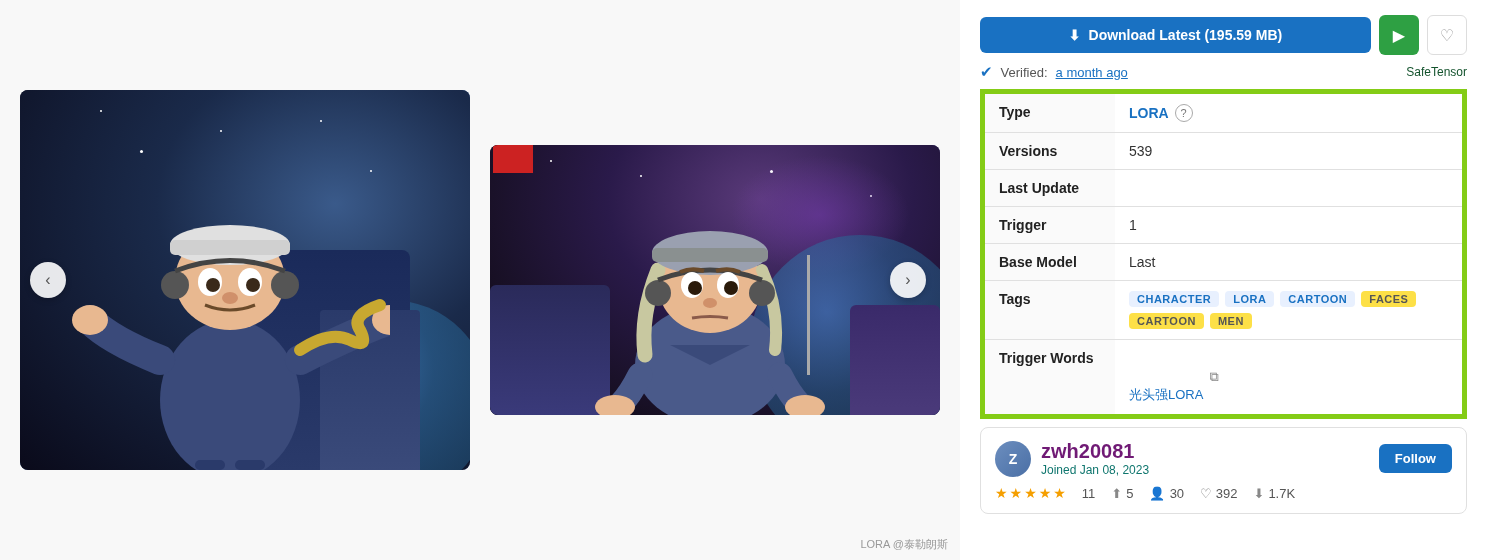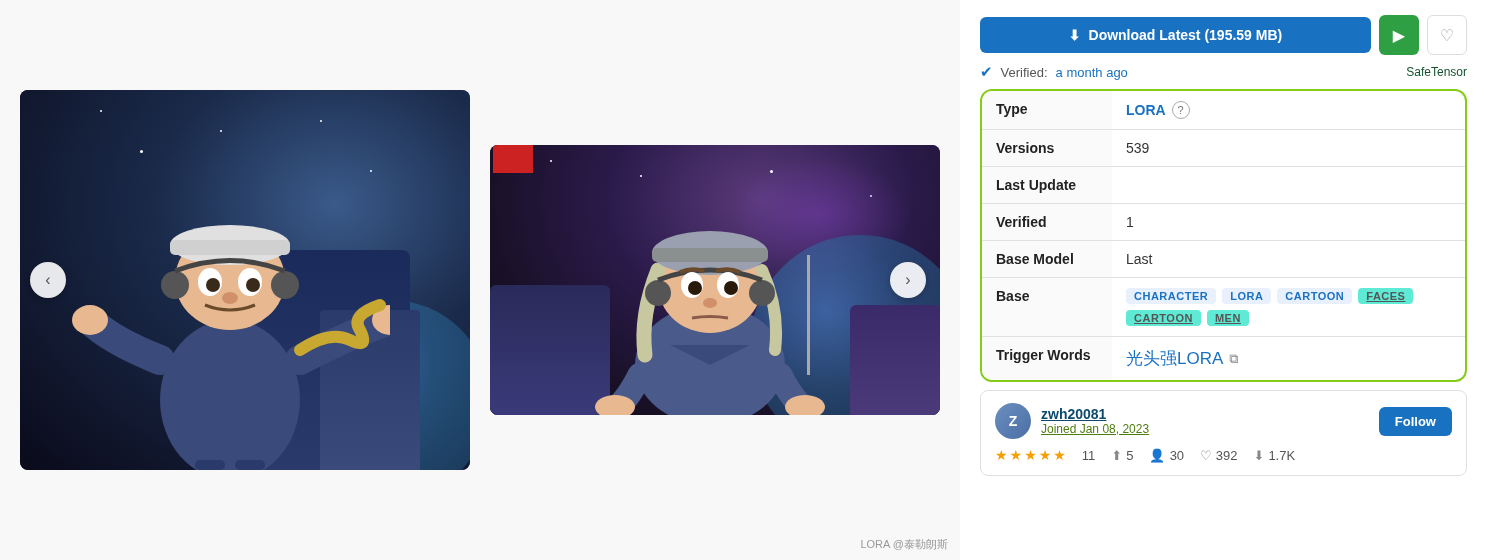--- a/index.html
+++ b/index.html
@@ -140,31 +140,32 @@
       gap: 8px;
       font-size: 13px;
       color: #555;
     }
     .verified-icon {
       color: #1971c2;
       font-size: 15px;
     }
     .verified-link {
       color: #1971c2;
+      text-decoration: underline;
       cursor: pointer;
     }
     .safetensor-label {
       margin-left: auto;
       color: #14532d;
       font-size: 12px;
     }
     
     .info-table {
-      border: 2px solid #84cc16;
-      border-radius: 12px;
+      border: 5px solid #84cc16;
+      border-radius: 0;
       overflow: hidden;
     }
     .info-row {
       display: flex;
       border-bottom: 1px solid #e0e0e0;
     }
     .info-row:last-child {
       border-bottom: none;
     }
     .info-label {
@@ -205,25 +206,26 @@
     .tag {
       display: inline-block;
       padding: 2px 8px;
       border-radius: 4px;
       font-size: 11px;
       font-weight: 700;
       letter-spacing: 0.5px;
       cursor: pointer;
     }
     .tag-blue { color: #1971c2; background: #e8f0fe; }
-    .tag-gray { color: #555; background: #5eead4; text-decoration: underline; }
+    .tag-gray { color: #555; background: #fde047; }
     
     .trigger-word {
       color: #1971c2;
-      font-size: 17px;
+      font-size: 13px;
+      margin-top: 36px;
     }
     .copy-icon {
       cursor: pointer;
       color: #888;
       font-size: 13px;
     }
     
     .author-card {
       border: 1px solid #e0e0e0;
       border-radius: 8px;
@@ -247,28 +249,26 @@
       justify-content: center;
       color: #fff;
       font-size: 14px;
       font-weight: 600;
     }
     .author-info {
       flex: 1;
     }
     .author-name {
       font-weight: 700;
-      color: #0c4a6e;
-      font-size: 14px;
-      text-decoration: underline;
+      color: #701a75;
+      font-size: 20px;
     }
     .author-joined {
-      color: #4d7c0f;
+      color: #0f766e;
       font-size: 12px;
-      text-decoration: underline;
     }
     .follow-btn {
       background: #1971c2;
       color: #fff;
       border: none;
       border-radius: 6px;
       padding: 7px 16px;
       font-size: 13px;
       font-weight: 600;
       cursor: pointer;
@@ -540,31 +540,31 @@
       <div class="info-row">
         <div class="info-label">Versions</div>
         <div class="info-value">539</div>
       </div>
 
       <div class="info-row">
         <div class="info-label">Last Update</div>
       </div>
 
       <div class="info-row">
-        <div class="info-label">Verified</div>
+        <div class="info-label">Trigger</div>
         <div class="info-value">1</div>
       </div>
 
       <div class="info-row">
         <div class="info-label">Base Model</div>
         <div class="info-value">Last</div>
       </div>
 
       <div class="info-row">
-        <div class="info-label">Base</div>
+        <div class="info-label">Tags</div>
         <div class="info-value">
           <span class="tag tag-blue">CHARACTER</span>
           <span class="tag tag-blue">LORA</span>
           <span class="tag tag-blue">CARTOON</span>
           <span class="tag tag-gray">FACES</span>
           <span class="tag tag-gray">CARTOON</span>
           <span class="tag tag-gray">MEN</span>
         </div>
       </div>
 

